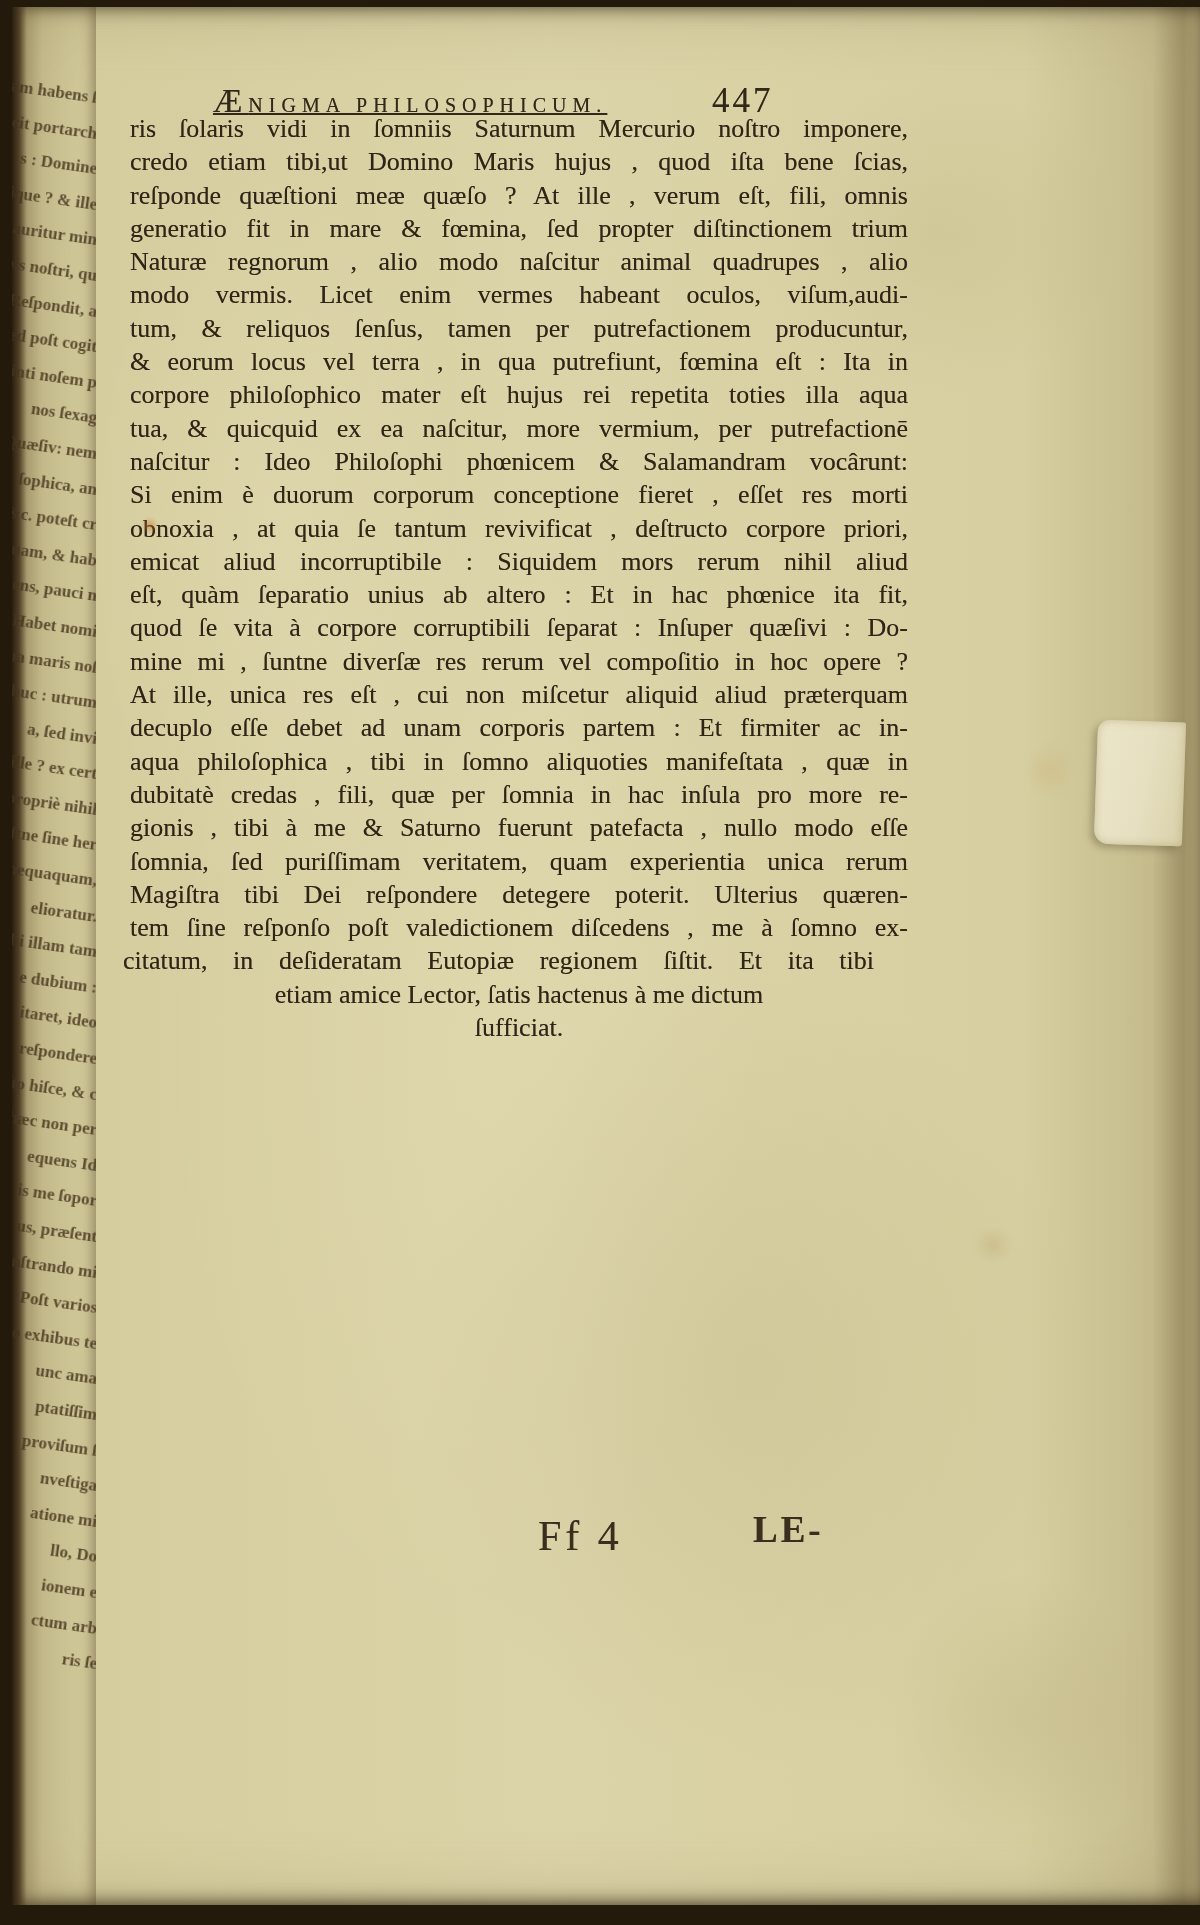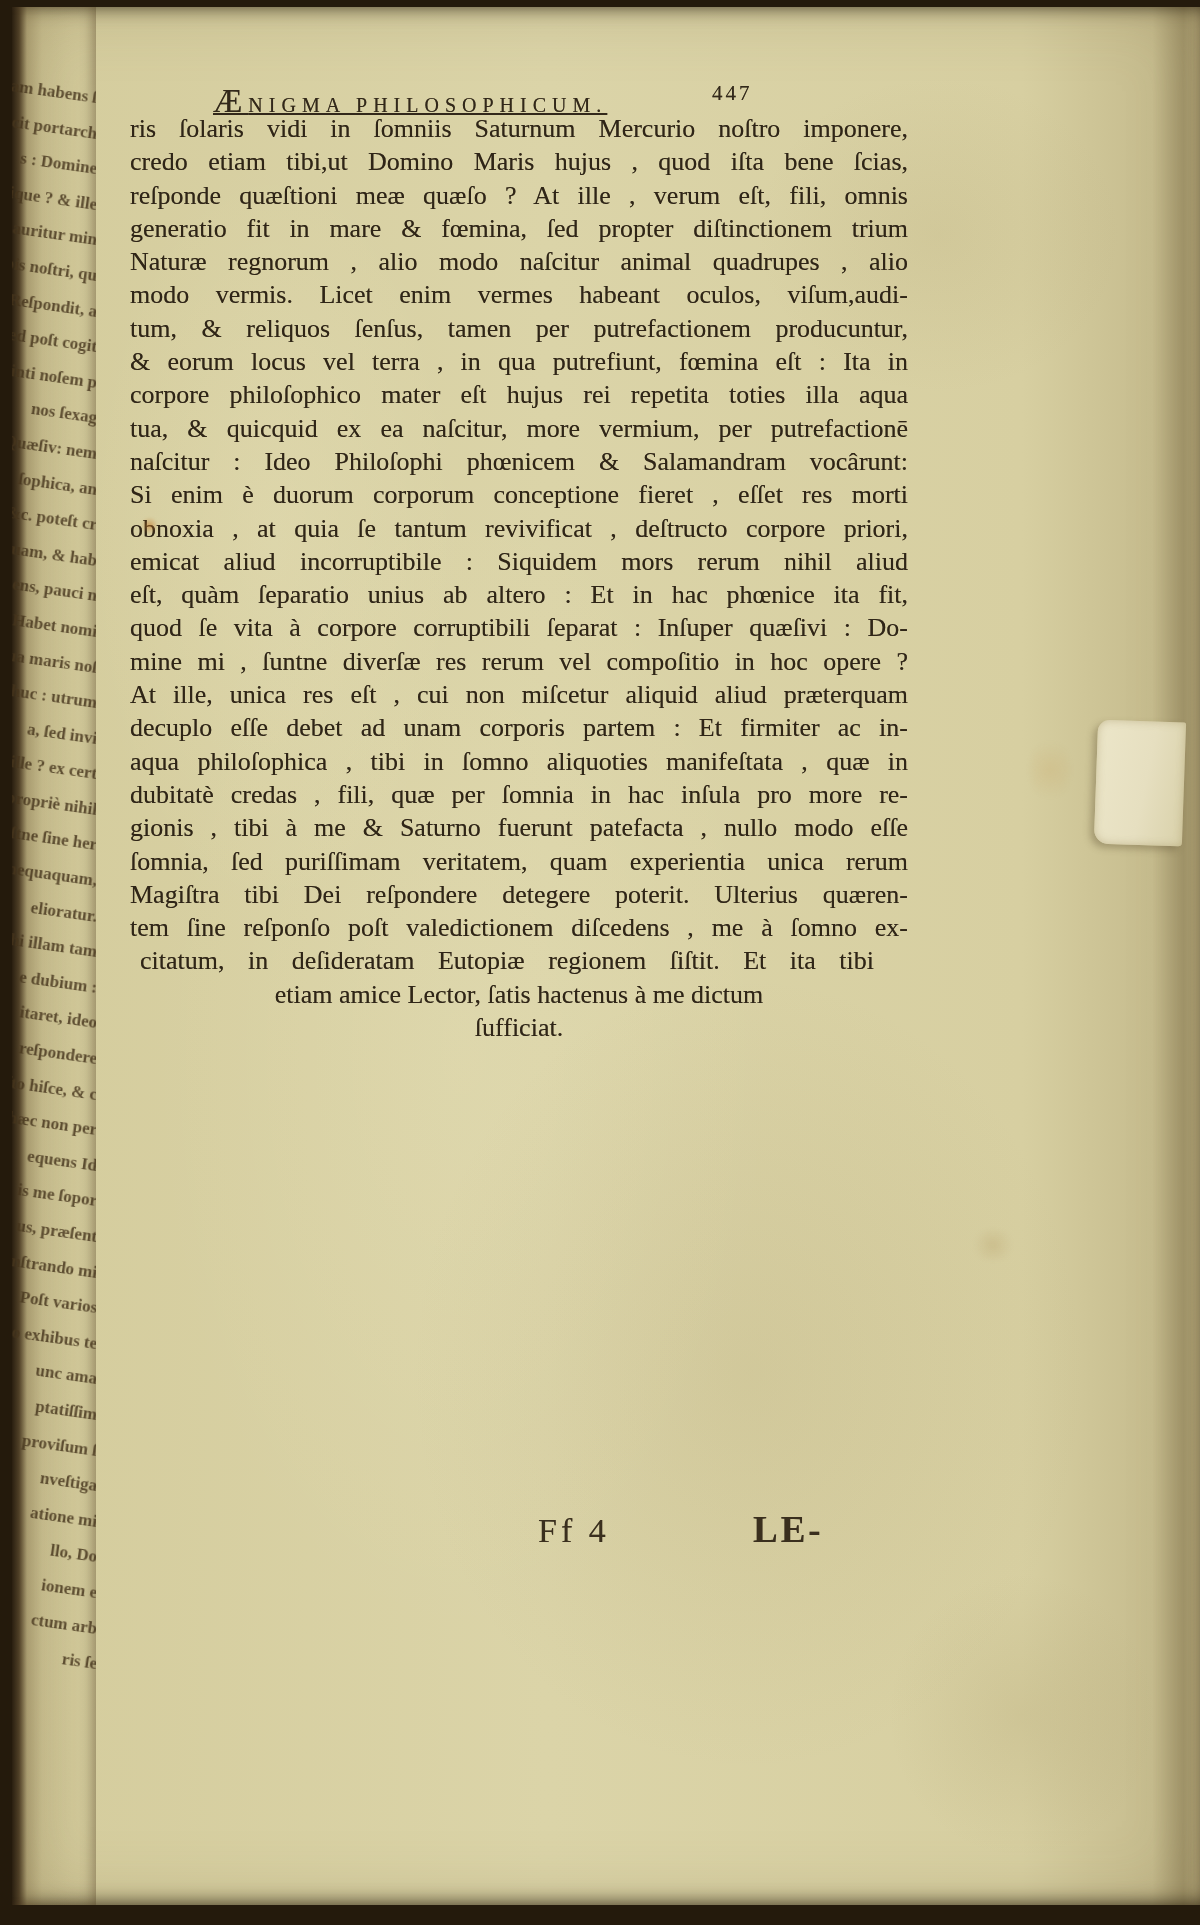--- a/index.html
+++ b/index.html
@@ -43,40 +43,40 @@
   .running-header-title{
     position:absolute;left:213px;top:83px;
     font-size:20px;letter-spacing:.30em;color:#32281a;
     text-shadow:0 0 .6px rgba(50,40,20,.55);
     white-space:nowrap;
     text-decoration:underline;
   }
   .running-header-title::first-letter{font-size:33px;}
   .page-number{
     position:absolute;left:712px;top:81px;
-    font-size:21px;letter-spacing:3px;color:#32281a;
+    font-size:35px;letter-spacing:3px;color:#32281a;
     text-shadow:0 0 .6px rgba(50,40,20,.55);
   }
   .text-block{
     position:absolute;left:97px;top:112px;width:811px;
     color:#2f2517;
     text-shadow:0 0 .6px rgba(47,37,23,.5);
   }
   .line{
     font-size:26px;line-height:33.3px;
     text-align:justify;text-align-last:justify;text-justify:inter-word;
     white-space:normal;
     padding-left:33px;
   }
-  .line:nth-child(26){padding-left:34px;padding-right:34px;margin-left:9px;}
+  .line:nth-child(26){padding-left:26px;padding-right:34px;}
   .line:nth-child(27){text-align:center;text-align-last:center;}
   .line:nth-child(28){text-align:center;text-align-last:center;font-family:Liberation Serif, serif;}
   .signature-mark{
     position:absolute;left:538px;top:1512px;
-    font-size:34px;color:#3a2f1e;letter-spacing:4px;
+    font-size:42px;color:#3a2f1e;letter-spacing:4px;
     text-shadow:0 0 .6px rgba(50,40,20,.5);
   }
   .catchword{
     position:absolute;left:753px;top:1508px;
     font-size:37px;font-weight:600;color:#3a2f1e;letter-spacing:3px;
     text-shadow:0 0 .6px rgba(50,40,20,.5);
   }
   
   .bookmark-tab{
     position:absolute;left:1096px;top:721px;width:88px;height:124px;

